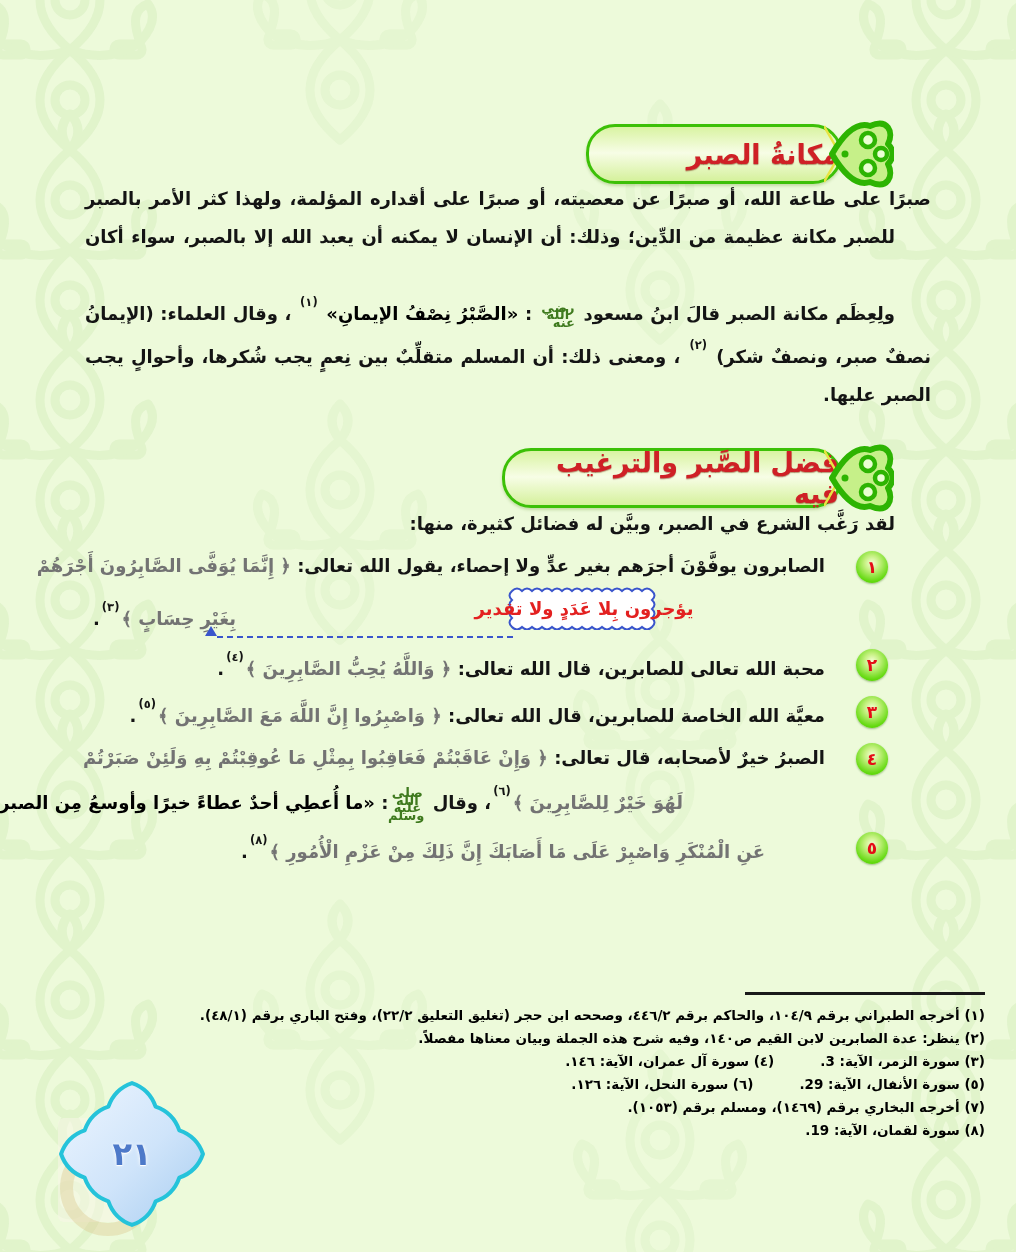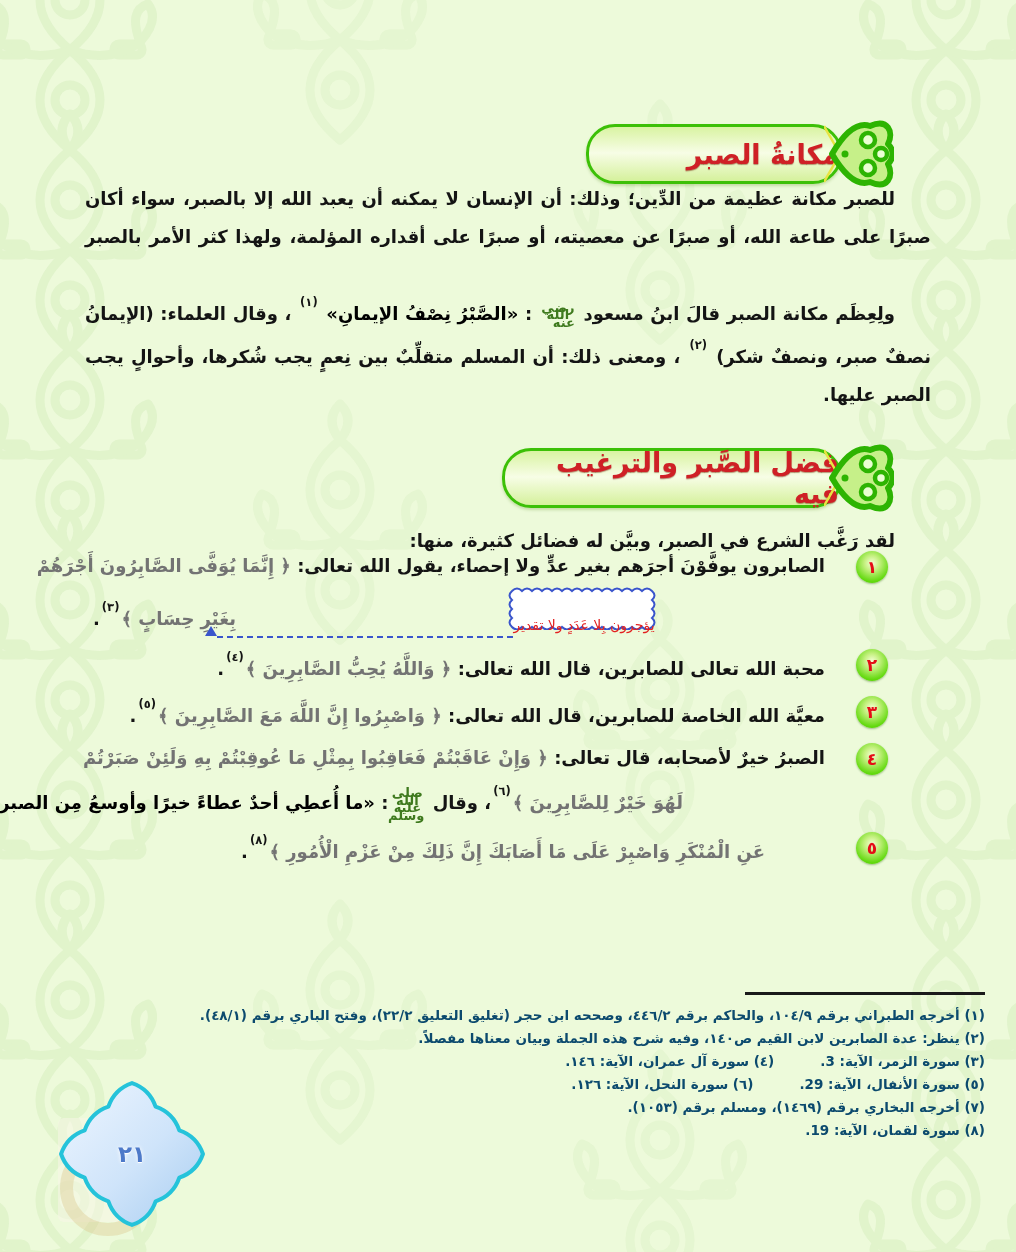--- a/index.html
+++ b/index.html
@@ -50,48 +50,48 @@
     background:radial-gradient(circle at 50% 38%,#f6ffd6 0%,#c3f07e 30%,#62d90e 72%,#44bb00 100%);
     color:#e40d16;font-size:17px;font-weight:800;
     display:flex;align-items:center;justify-content:center;
     box-shadow:0 1px 2px rgba(40,100,0,.4);
   }
   .row2{position:relative;height:58px;}
   .verse-end{position:absolute;left:8px;top:8px;}
   .callout{position:absolute;left:420px;top:0;width:158px;height:44px;}
   .callout svg{position:absolute;left:0;top:0;}
   .callout-text{
-    position:absolute;left:0;top:17px;width:158px;height:44px;
+    position:absolute;left:0;top:0;width:158px;height:44px;
     display:flex;align-items:center;justify-content:center;
-    font-size:14px;font-weight:400;color:#e32020;white-space:nowrap;
+    font-size:18px;font-weight:700;color:#e32020;white-space:nowrap;
   }
   .conn-line{position:absolute;left:132px;top:50px;width:296px;border-top:2px dashed #3a55cc;}
   .conn-arrow{
     position:absolute;left:120px;top:40px;width:0;height:0;
     border-left:6px solid transparent;border-right:6px solid transparent;
     border-bottom:10px solid #3a55cc;
   }
   .ind4{margin-right:142px;}
   .ind5{margin-right:60px;}
   .mb2{margin-bottom:2px;} .mb4{margin-bottom:4px;}
 
   
   #footnotes{position:absolute;top:992px;right:31px;width:756px;z-index:2;}
   .fn-sep{border-top:3px solid #1a1a1a;width:240px;margin-bottom:9px;}
-  .fn{font-size:13.5px;font-weight:600;color:#0c4a6e;line-height:23px;text-align:right;white-space:nowrap;}
+  .fn{font-size:13.5px;font-weight:600;color:#000000;line-height:23px;text-align:right;white-space:nowrap;}
   .fn-gap{display:inline-block;width:46px;}
 
   
   #watermark-box{position:absolute;left:58px;top:1118px;width:88px;height:104px;background:#f8f6e8;opacity:.55;border-radius:6px;z-index:1;}
   #watermark-circle{position:absolute;left:60px;top:1140px;width:70px;height:70px;border:13px solid #dcc88f;border-radius:50%;opacity:.4;z-index:1;}
   #star{position:absolute;left:56px;top:1078px;width:152px;height:152px;z-index:2;}
   #star .num{
     position:absolute;left:0;top:0;width:152px;height:152px;
     display:flex;align-items:center;justify-content:center;
-    font-size:23px;font-weight:800;color:#4d79c9;letter-spacing:8px;
+    font-size:32px;font-weight:800;color:#4d79c9;letter-spacing:8px;
     text-shadow:0 1px 0 #ffffff,0 0 4px #ffffff;
   }
 </style>
 </head>
 <body>
 
 <svg id="bg-pattern" width="1016" height="1252" viewBox="0 0 1016 1252">
   <defs>
     <g id="arb" fill="none" stroke="#d7eec0" stroke-width="9" stroke-linecap="round" stroke-linejoin="round">
       <path d="M80,10 Q20,60 80,110 Q140,60 80,10 Z"></path>
@@ -141,22 +141,22 @@
     <circle cx="44" cy="56" r="7" fill="#eaffd2" stroke="#2db402" stroke-width="4.5"></circle>
     <circle cx="57" cy="42" r="6" fill="#eaffd2" stroke="#2db402" stroke-width="4.5"></circle>
     <circle cx="21" cy="42" r="3.5" fill="#2db402"></circle>
   </svg>
   <div class="sec-bar bar1">
     <span class="sec-title">مكانةُ الصبر</span>
   </div>
 </div>
 
 <div class="para" id="para1" style="top:180px;">
+  <div class="line jline">صبرًا على طاعة الله، أو صبرًا عن معصيته، أو صبرًا على أقداره المؤلمة، ولهذا كثر الأمر بالصبر</div>
   <div class="line jline indent">للصبر مكانة عظيمة من الدِّين؛ وذلك: أن الإنسان لا يمكنه أن يعبد الله إلا بالصبر، سواء أكان</div>
-  <div class="line jline">صبرًا على طاعة الله، أو صبرًا عن معصيته، أو صبرًا على أقداره المؤلمة، ولهذا كثر الأمر بالصبر</div>
 </div>
 
 <div class="para" id="para2" style="top:290px;">
   <div class="line jline indent">
     <span>ولِعِظَم مكانة الصبر قالَ ابنُ مسعود</span>
     <span class="rda">رضي الله عنه</span>
     <span>: </span>
     <span class="hadith">«الصَّبْرُ نِصْفُ الإيمانِ»</span>
     <sup class="ref">(١)</sup>
     <span>، وقال العلماء: (الإيمانُ</span>
@@ -176,21 +176,21 @@
     <circle cx="44" cy="28" r="7" fill="#eaffd2" stroke="#2db402" stroke-width="4.5"></circle>
     <circle cx="44" cy="56" r="7" fill="#eaffd2" stroke="#2db402" stroke-width="4.5"></circle>
     <circle cx="57" cy="42" r="6" fill="#eaffd2" stroke="#2db402" stroke-width="4.5"></circle>
     <circle cx="21" cy="42" r="3.5" fill="#2db402"></circle>
   </svg>
   <div class="sec-bar bar2">
     <span class="sec-title">فضل الصَّبر والترغيب فيه</span>
   </div>
 </div>
 
-<div class="para" id="intro" style="top:522px;">
+<div class="para" id="intro" style="top:505px;">
   <div class="line rline indent">لقد رَغَّب الشرع في الصبر، وبيَّن له فضائل كثيرة، منها:</div>
 </div>
 
 <div id="list">
 
   <div class="item">
     <div class="bullet">١</div>
     <div class="line jline">
       <span>الصابرون يوفَّوْنَ أجرَهم بغير عدٍّ ولا إحصاء، يقول الله تعالى: </span><span class="quran">﴿ إِنَّمَا يُوَفَّى الصَّابِرُونَ أَجْرَهُمْ</span>
     </div>

